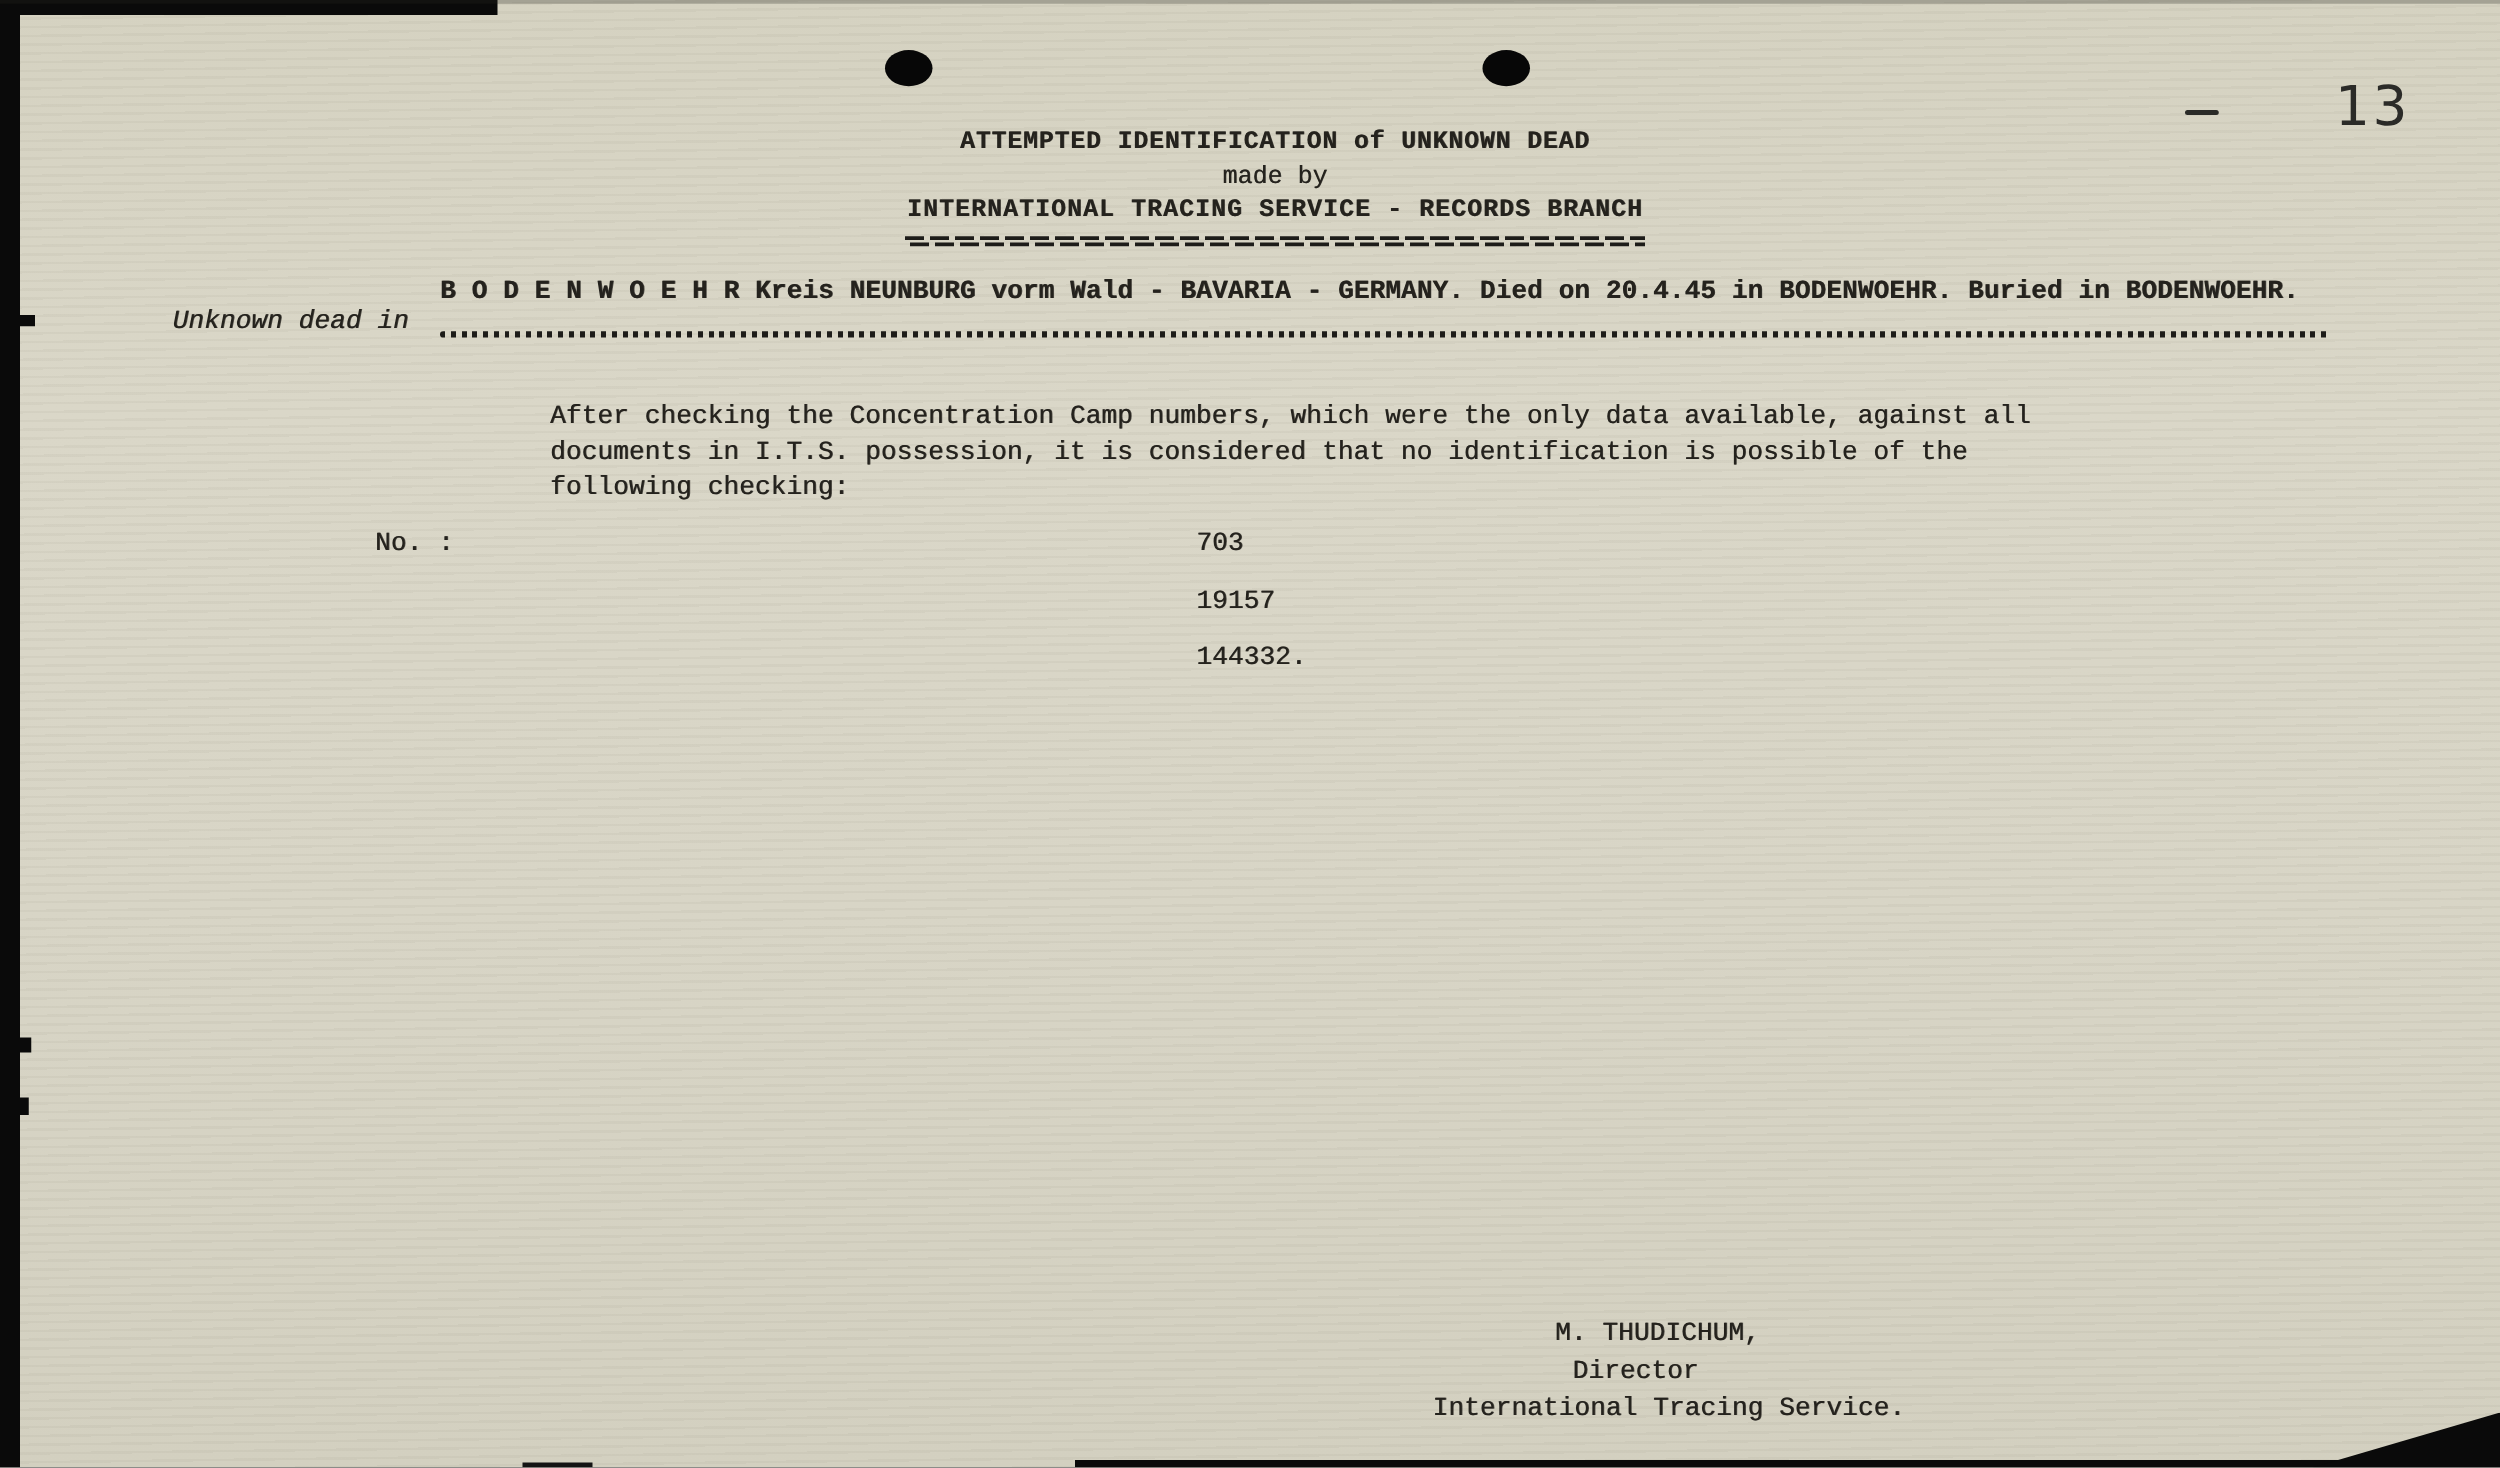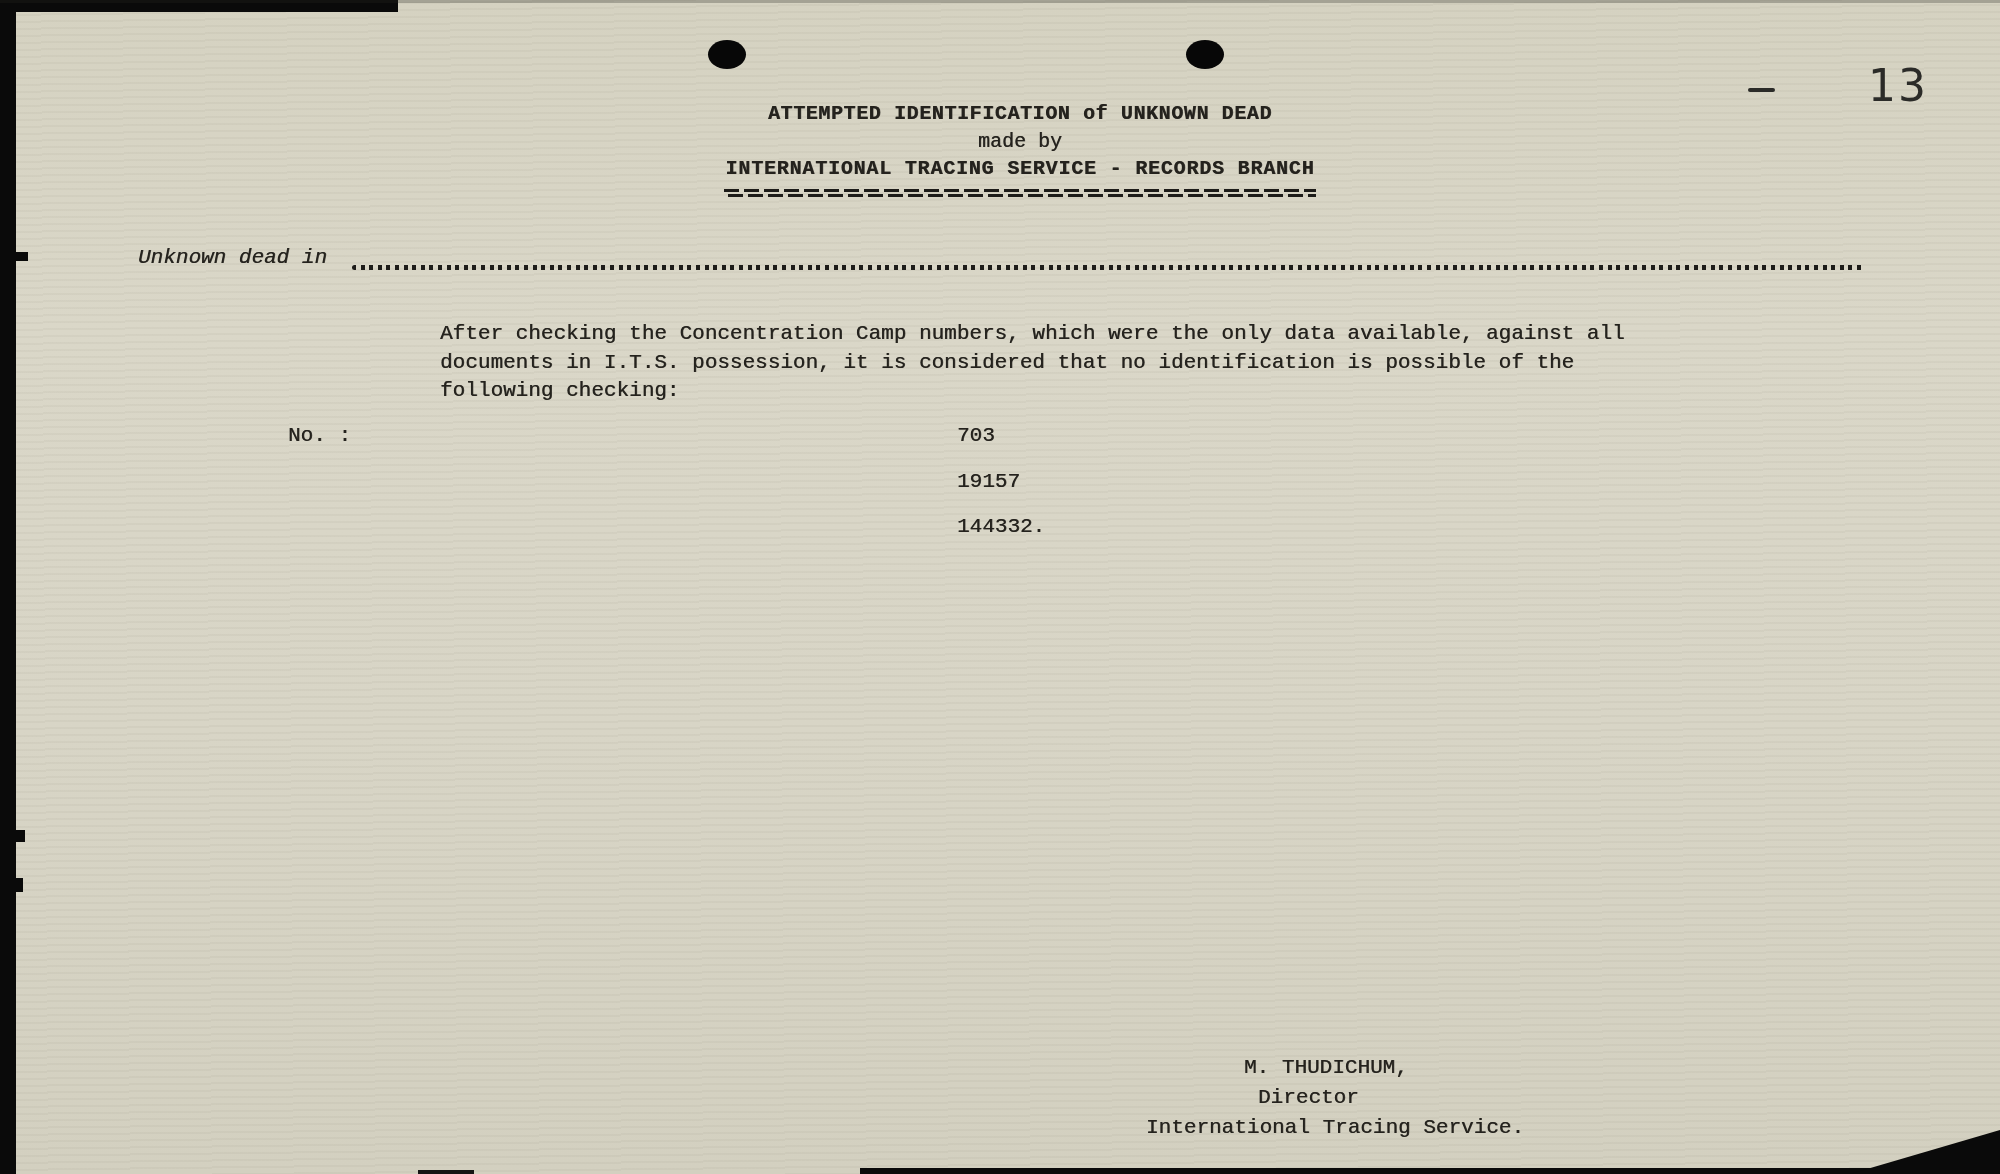--- a/index.html
+++ b/index.html
@@ -45,21 +45,21 @@
     background-position:0 0,4px 5px;
     background-repeat:no-repeat;
   }
   
   .subject-value{position:absolute;left:352px;top:222px;font-size:21px;font-weight:bold;white-space:nowrap;letter-spacing:0;}
   .subject-label{position:absolute;left:138px;top:246px;font-size:21px;white-space:nowrap;font-style:italic;}
   .dot-rule{position:absolute;left:352px;top:265px;width:1512px;height:5px;border-radius:3px;
     background:repeating-linear-gradient(90deg,#1d1c19 0 4px,transparent 4px 8.6px);}
   
   .intro{position:absolute;left:440px;top:320px;font-size:21px;line-height:28.5px;white-space:nowrap;}
-  .no-label{position:absolute;left:288px;top:424px;font-size:21px;}
+  .no-label{position:absolute;left:300px;top:424px;font-size:21px;}
   .num{position:absolute;left:957px;font-size:21px;}
   .num-0{top:424px;}
   .num-1{top:470px;}
   .num-2{top:515px;}
   .closing{position:absolute;left:434px;top:933px;font-size:21px;line-height:29px;white-space:nowrap;}
   
   .sig{position:absolute;font-size:21px;white-space:nowrap;}
   .sig-name{left:1244px;top:1056px;}
   .sig-title{left:1258px;top:1086px;}
   .sig-org{left:1146px;top:1116px;}
@@ -84,20 +84,21 @@
   <div class="pen-dash"></div>
   <div class="page-number">13</div>
 
   <div class="header">
     <div class="h1 tw">ATTEMPTED IDENTIFICATION of UNKNOWN DEAD</div>
     <div class="h2 tw">made by</div>
     <div class="h3 tw">INTERNATIONAL TRACING SERVICE - RECORDS BRANCH</div>
     <div class="dash-rule"></div>
   </div>
 
+  <div class="subject-value tw">B O D E N W O E H R  Kreis NEUNBURG vorm Wald - BAVARIA - GERMANY. Died on 20.4.45 in BODENWOEHR. Buried in BODENWOEHR.</div>
   <div class="subject-label tw">Unknown dead in</div>
   <div class="dot-rule"></div>
 
   <div class="intro">
     <div class="tw">After checking the Concentration Camp numbers, which were the only data available, against all</div>
     <div class="tw">documents in I.T.S. possession, it is considered that no identification is possible of the</div>
     <div class="tw">following checking:</div>
   </div>
 
   <div class="no-label tw">No. :</div>

